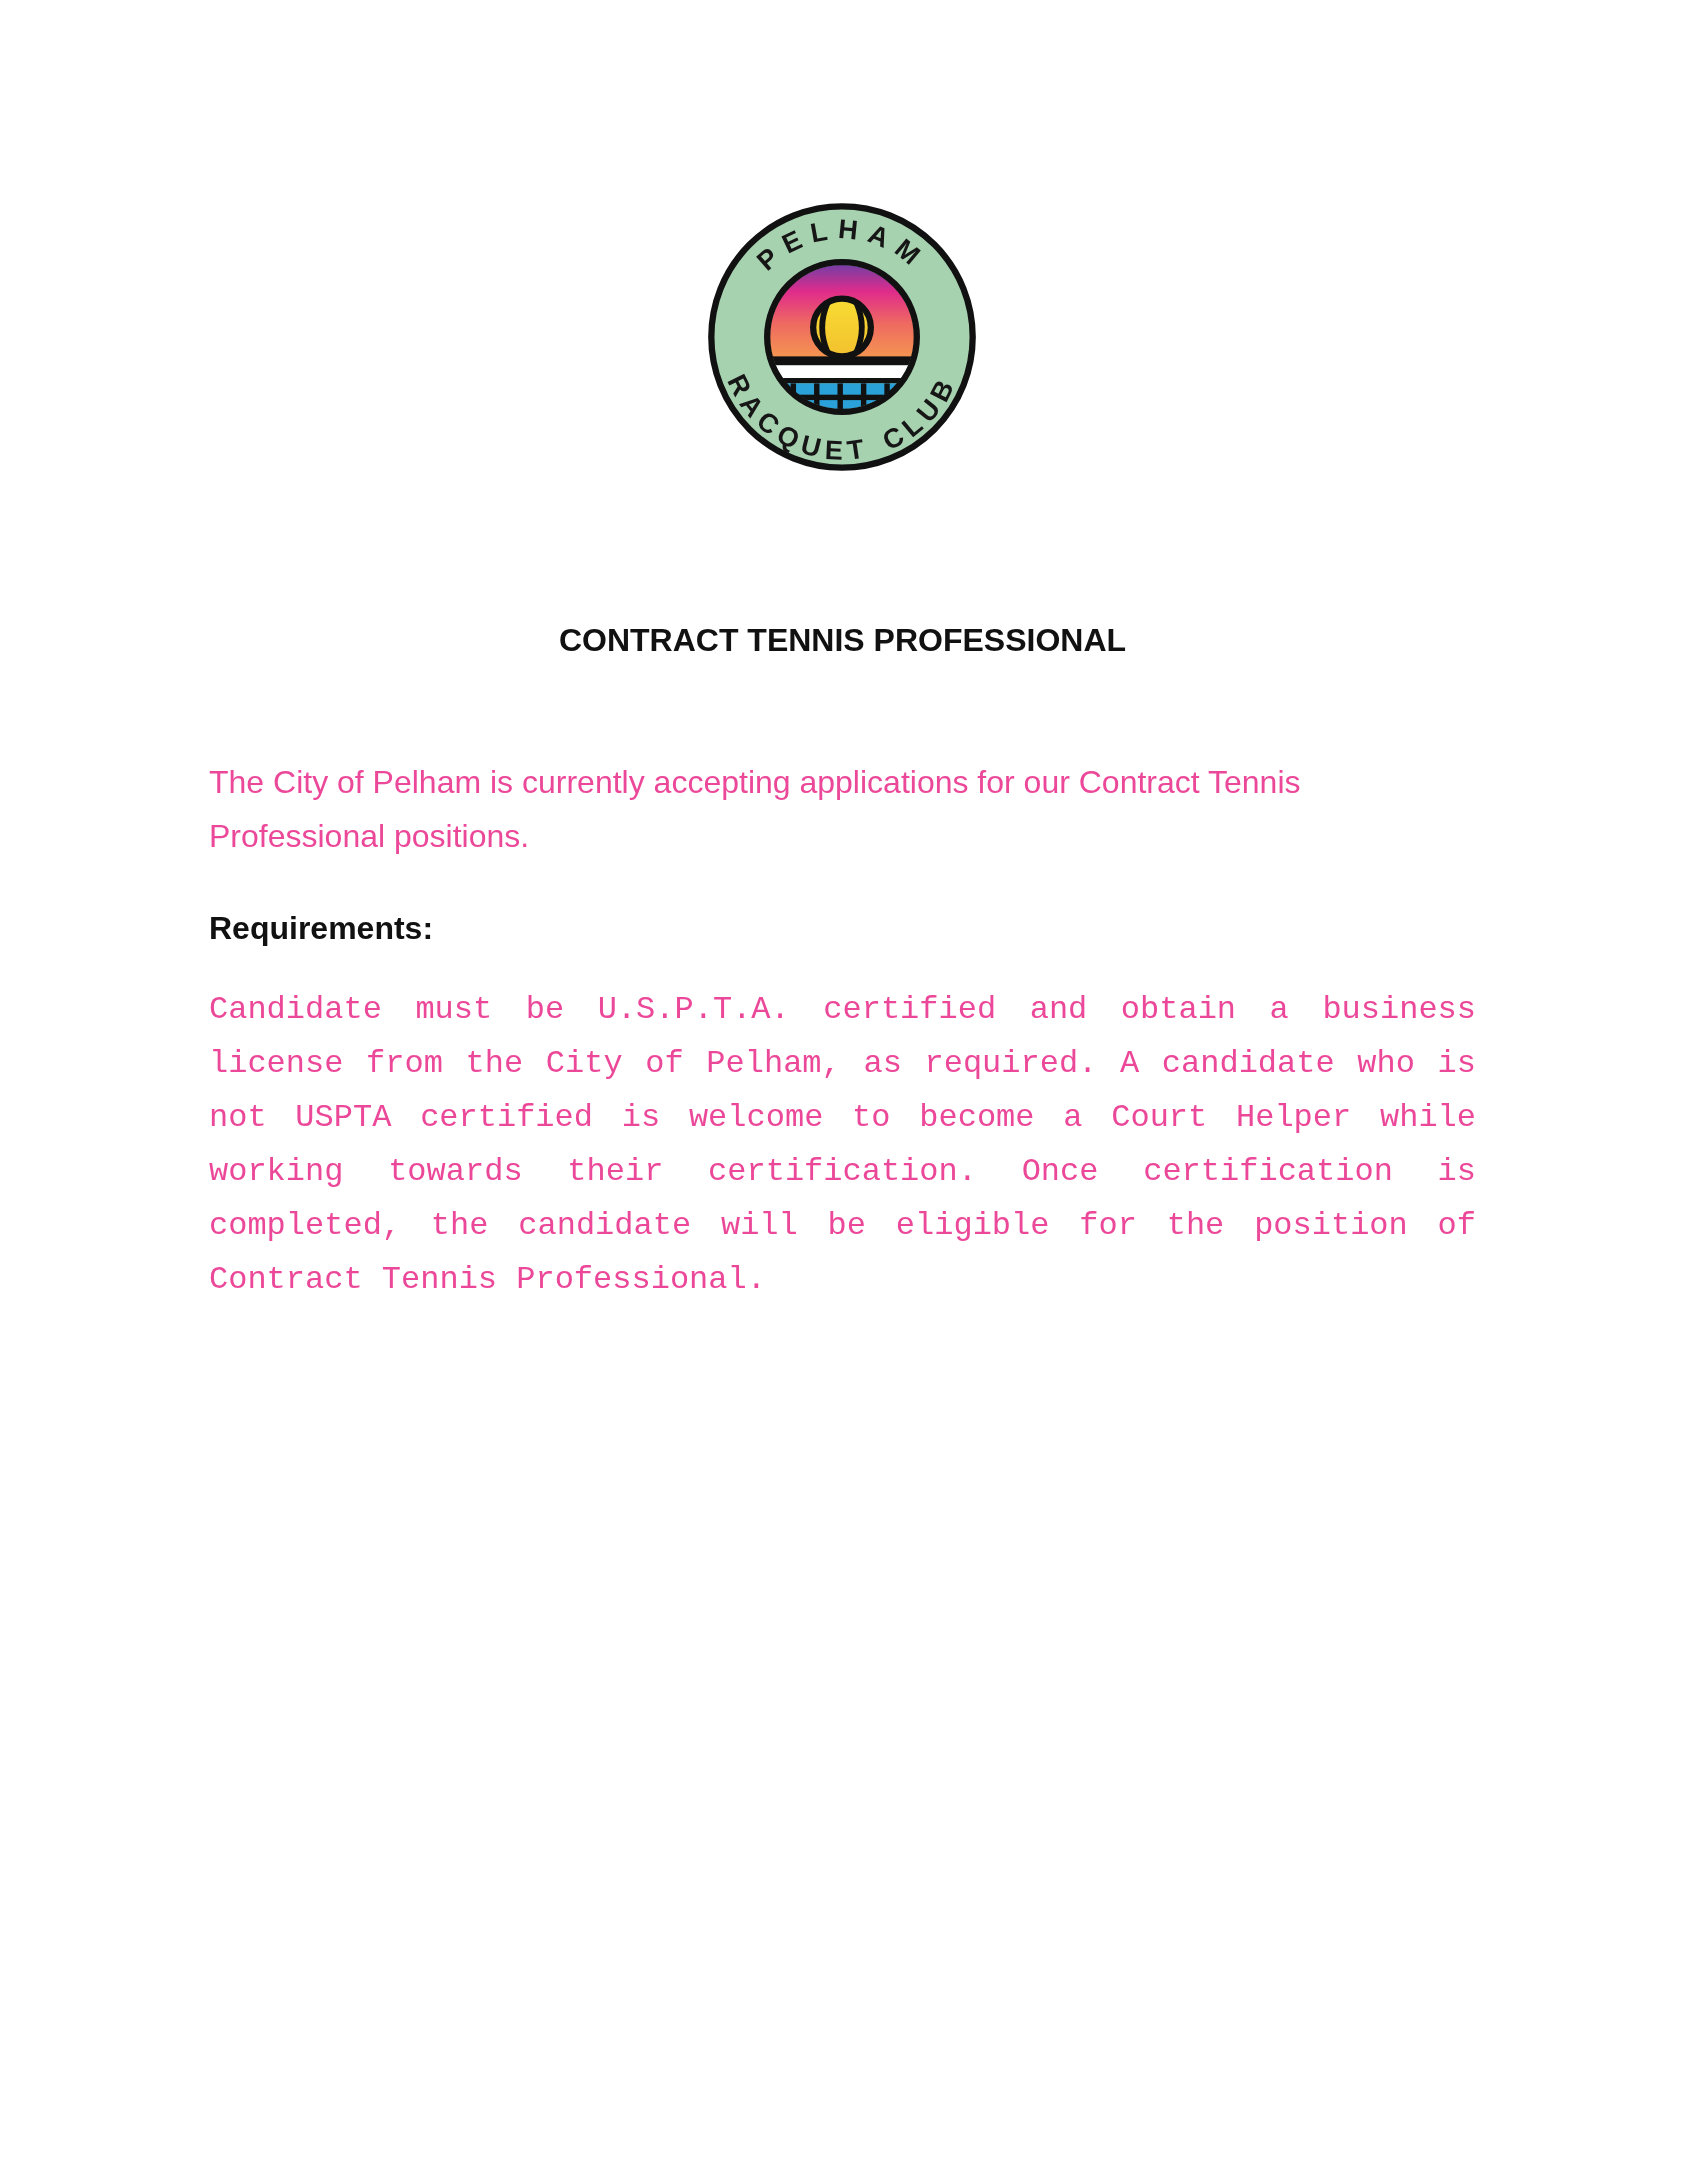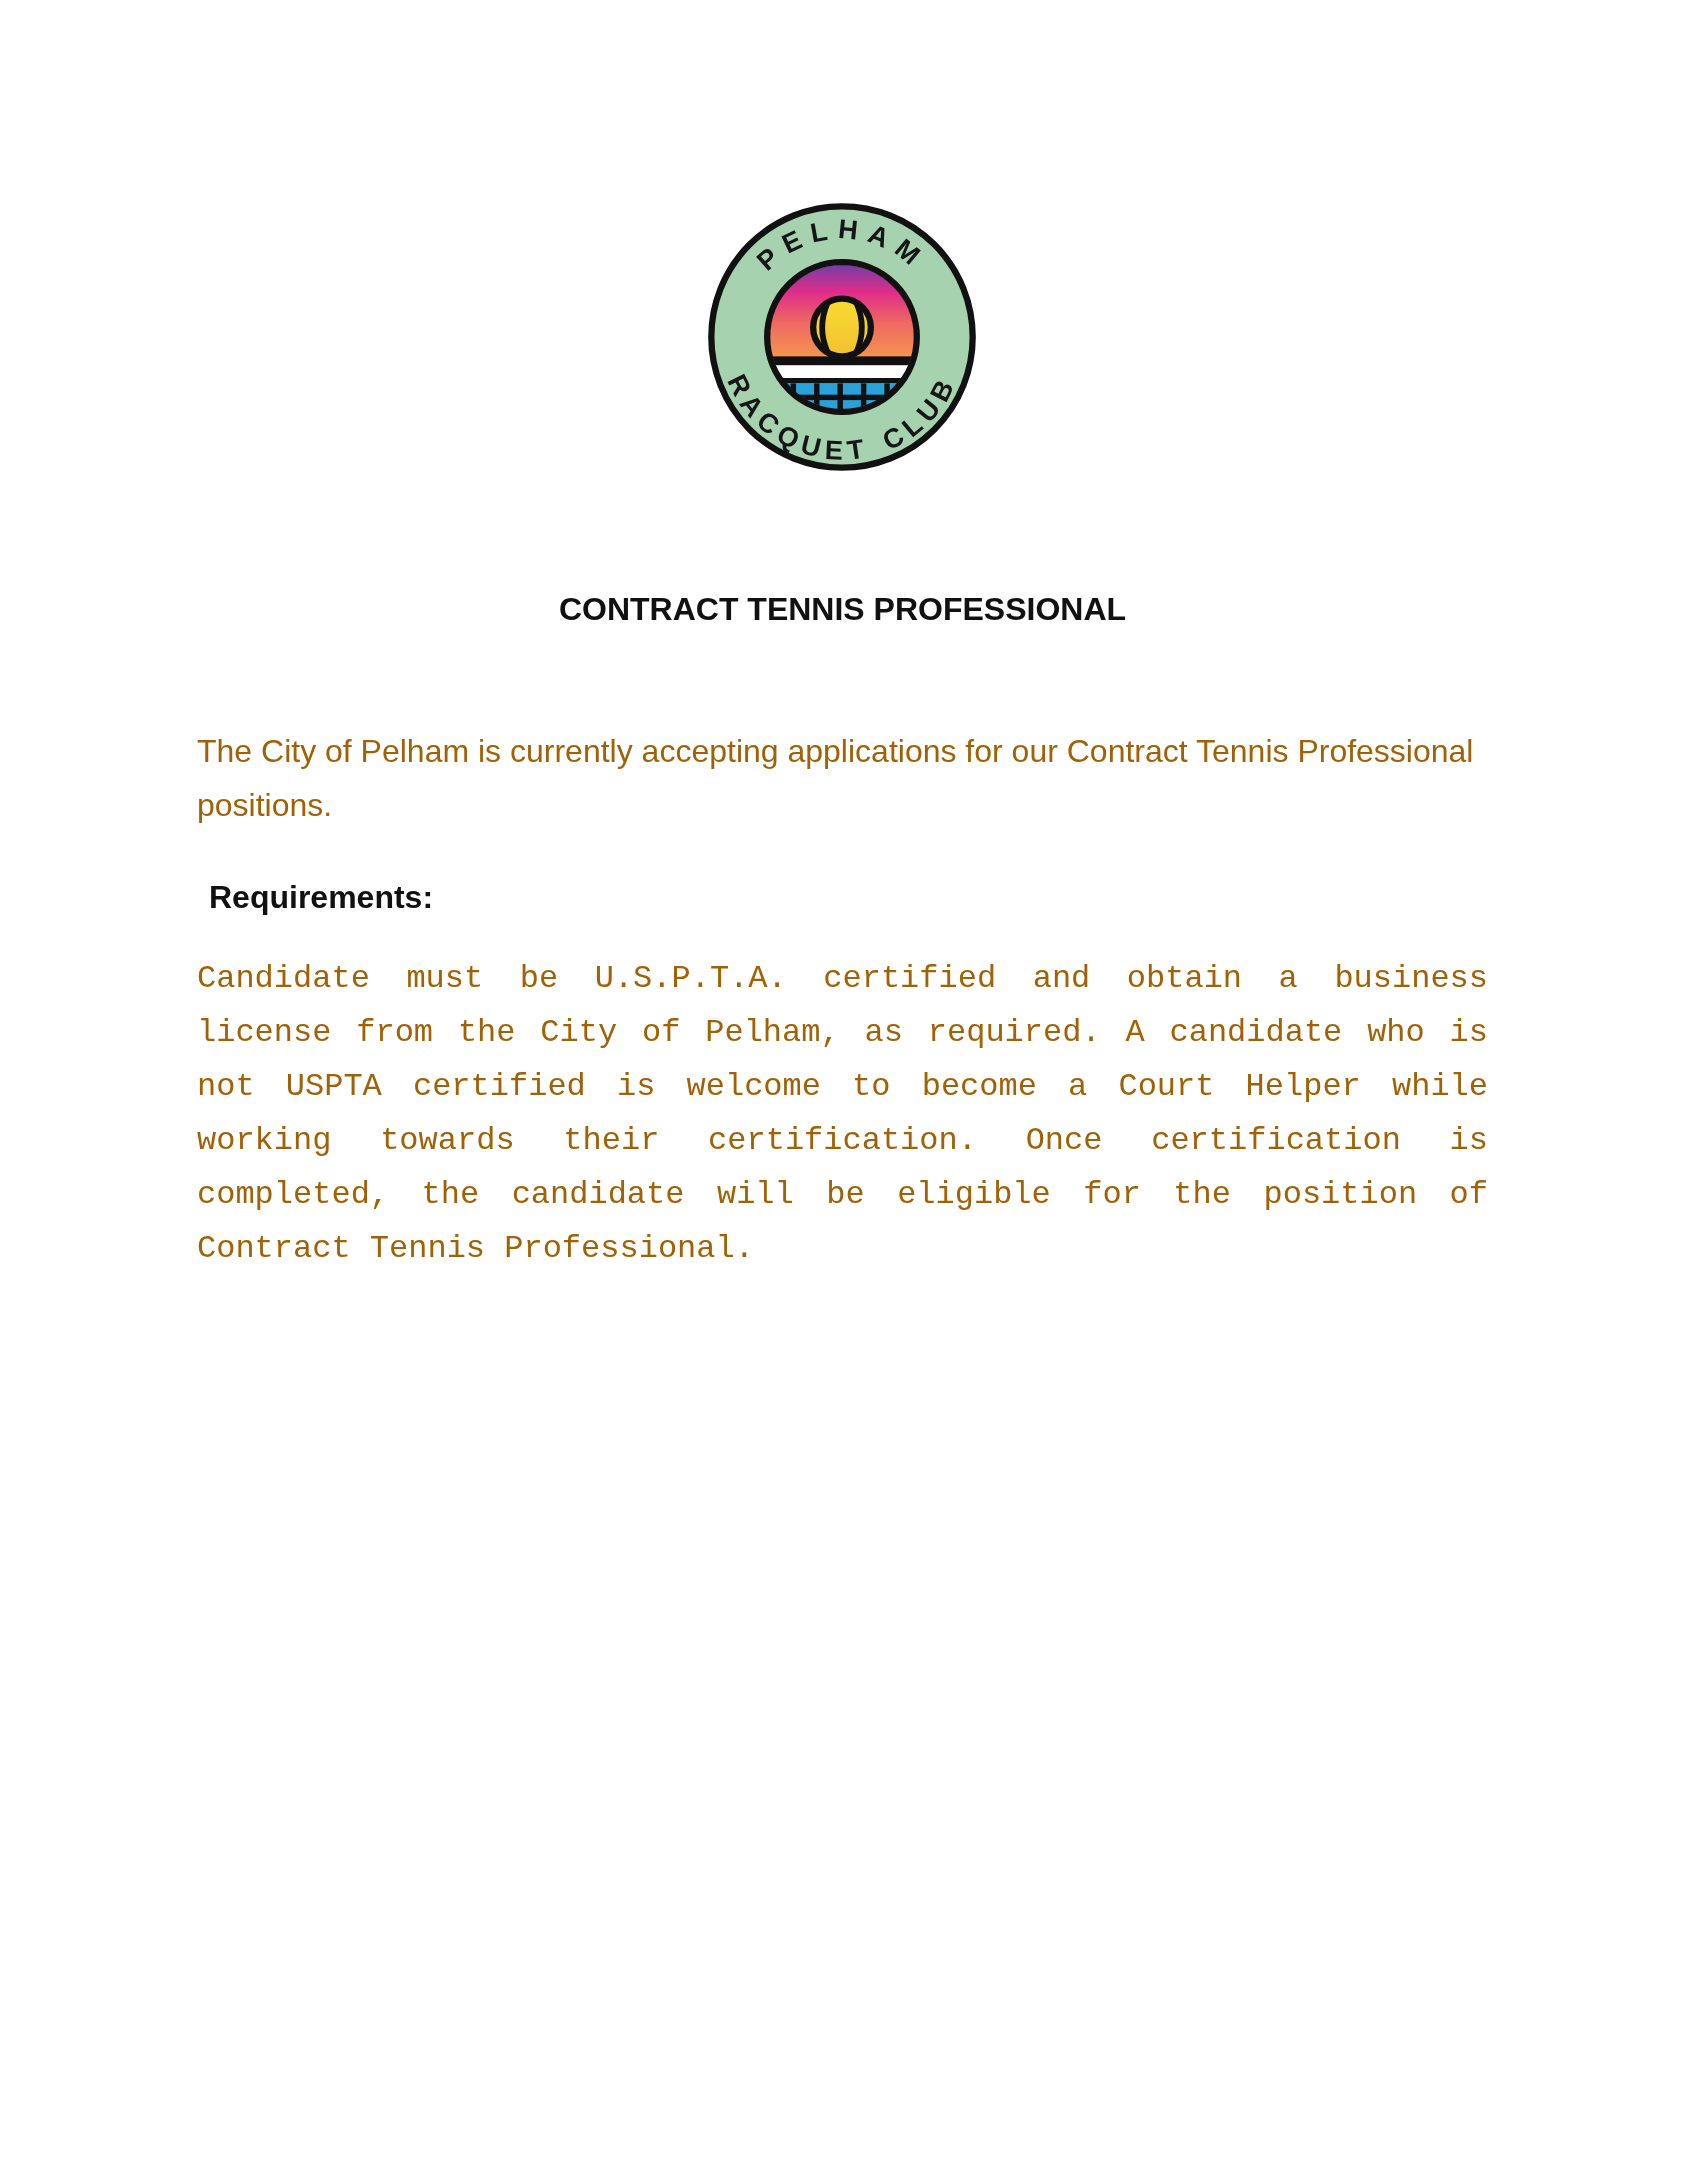--- a/index.html
+++ b/index.html
@@ -27,38 +27,38 @@
     font-weight: 600;
     font-size: 30px;
     fill: #161616;
   }
   .ring-text-top  { letter-spacing: 10px; }
   .ring-text-bottom { letter-spacing: 7px; word-spacing: 5px; }
 
   
   .content {
     position: absolute;
-    top: 582px;
+    top: 613px;
     left: 197px;
     width: 1291px;
   }
   .doc-title {
     margin: 0;
     font-size: 32px;
     font-weight: 700;
     line-height: 54px;
     text-align: center;
     color: #111111;
   }
   .para {
-    margin: 0;
+    margin: 12px;
     font-size: 32px;
     font-weight: 400;
     line-height: 54px;
-    color: #a16207;
+    color: #ec4899;
   }
   .para.intro { margin-top: 88px; }
   .para.justified { text-align: justify; text-align-last: left; }
   .section-heading {
     margin: 12px;
     font-size: 32px;
     font-weight: 700;
     line-height: 54px;
     color: #111111;
   }

